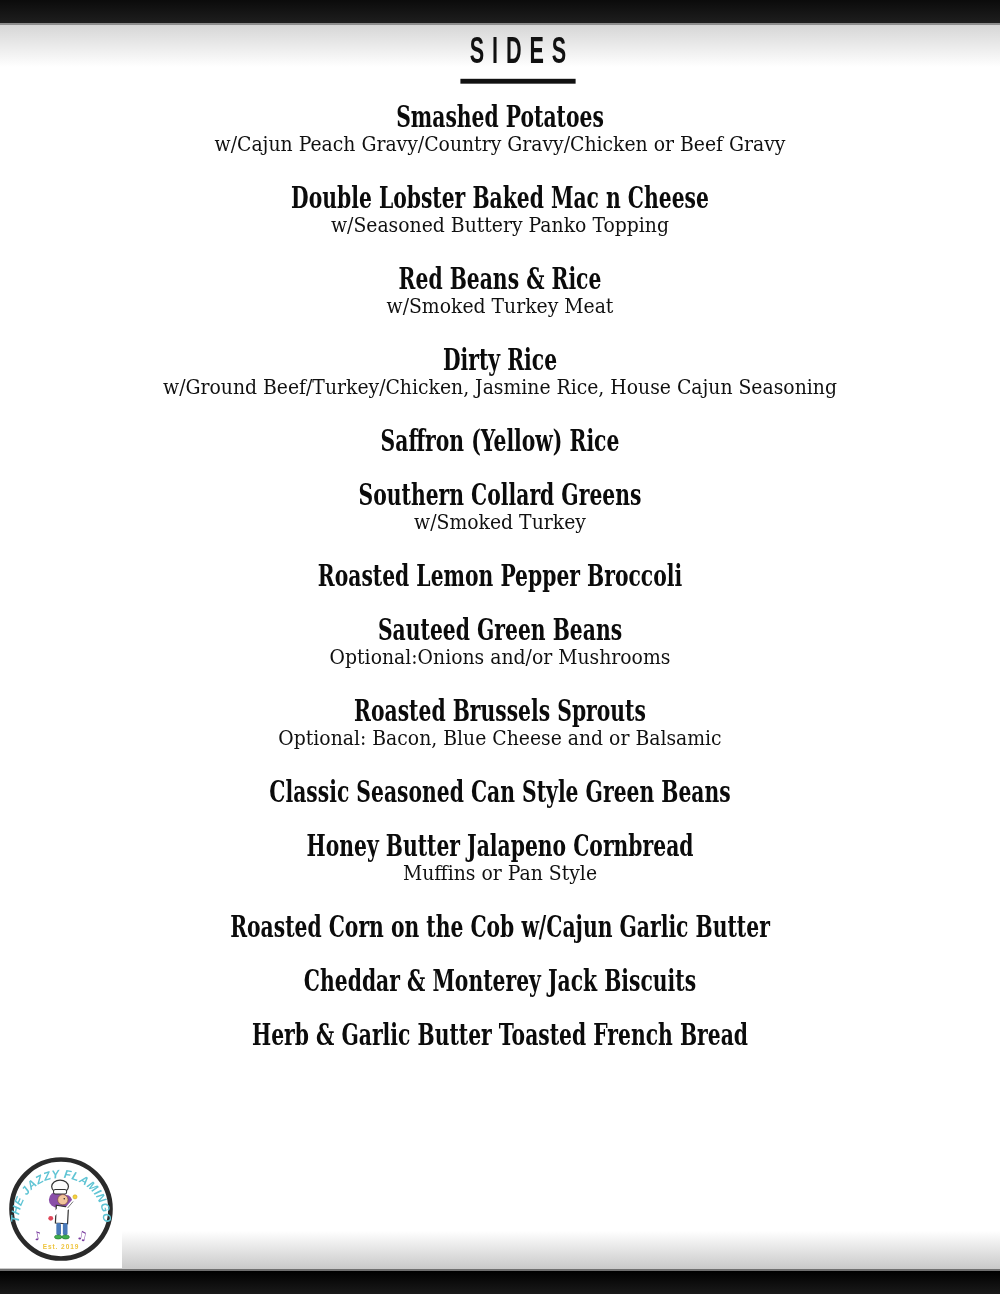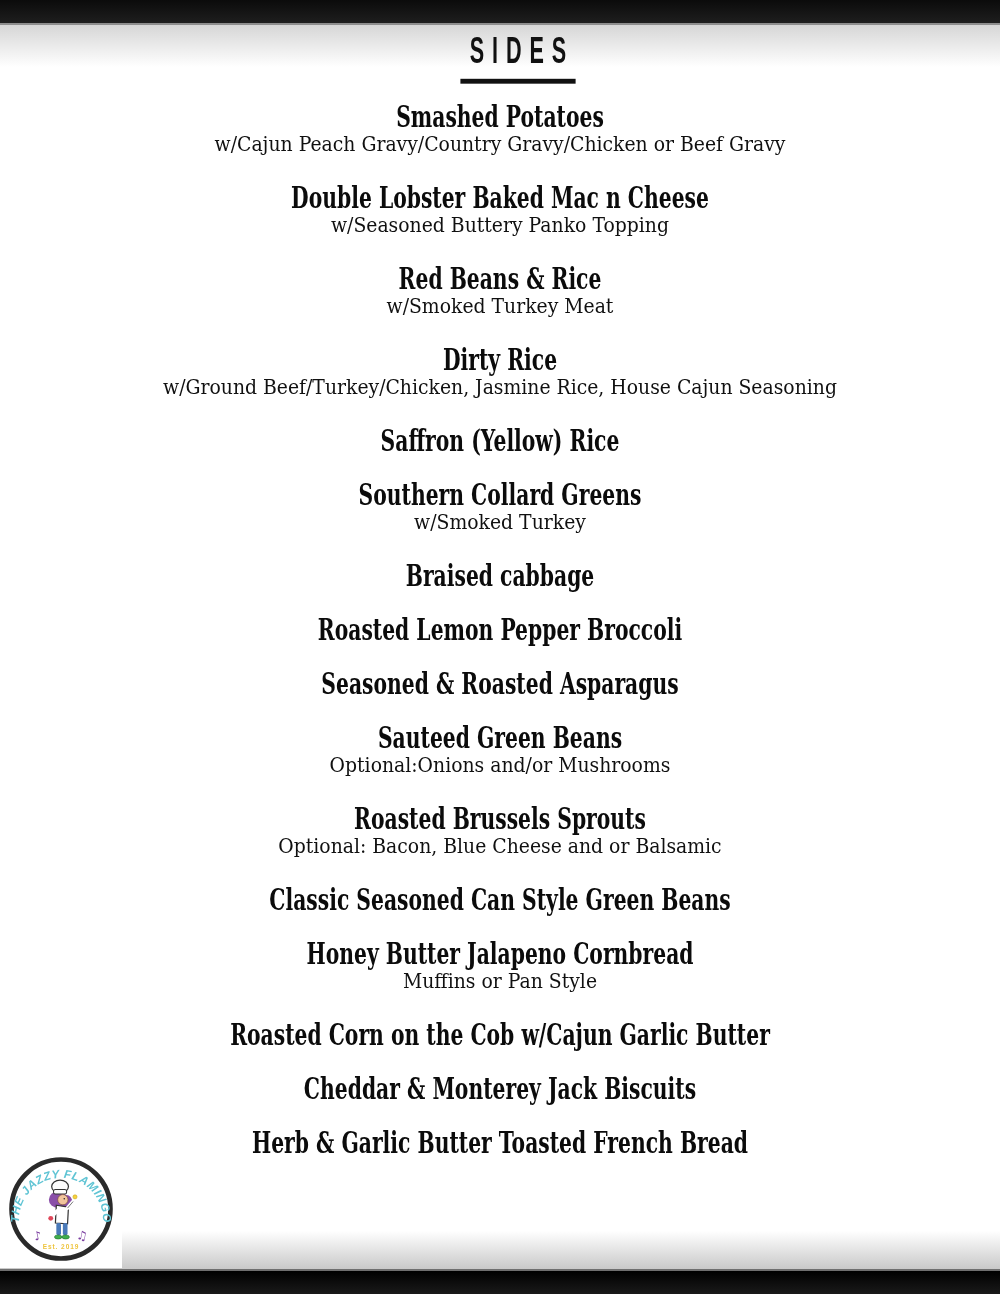--- a/index.html
+++ b/index.html
@@ -129,34 +129,26 @@
     <div class="item-title">Saffron (Yellow) Rice</div>
 
   </div>
 
 
   <div class="menu-item">
     <div class="item-title">Southern Collard Greens</div>
     <div class="item-desc">w/Smoked Turkey</div>
   </div>
 
-  <div class="menu-item">
-    <div class="item-title">Braised cabbage</div>
-
-  </div>
 
   <div class="menu-item">
     <div class="item-title">Roasted Lemon Pepper Broccoli</div>
 
   </div>
 
-  <div class="menu-item">
-    <div class="item-title">Seasoned &amp; Roasted Asparagus</div>
-
-  </div>
 
   <div class="menu-item">
     <div class="item-title">Sauteed Green Beans</div>
     <div class="item-desc">Optional:Onions and/or Mushrooms</div>
   </div>
 
   <div class="menu-item">
     <div class="item-title">Roasted Brussels Sprouts</div>
     <div class="item-desc">Optional: Bacon, Blue Cheese and or Balsamic</div>
   </div>

